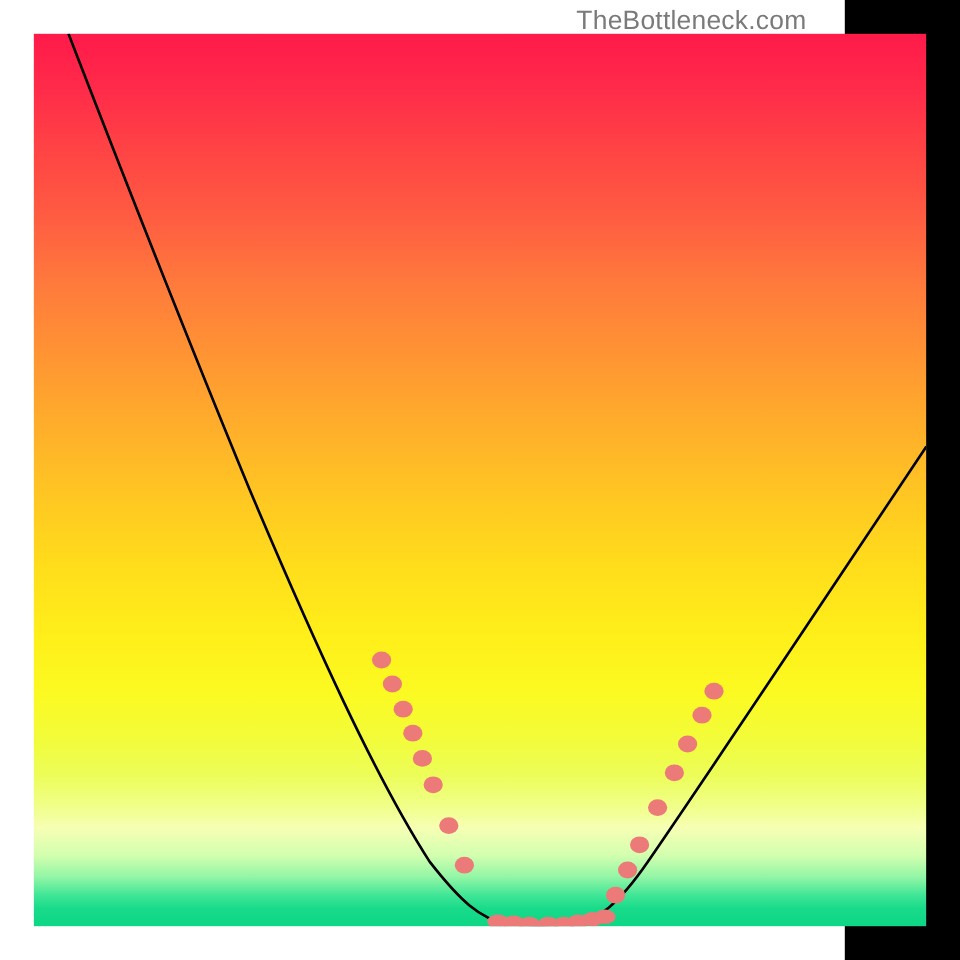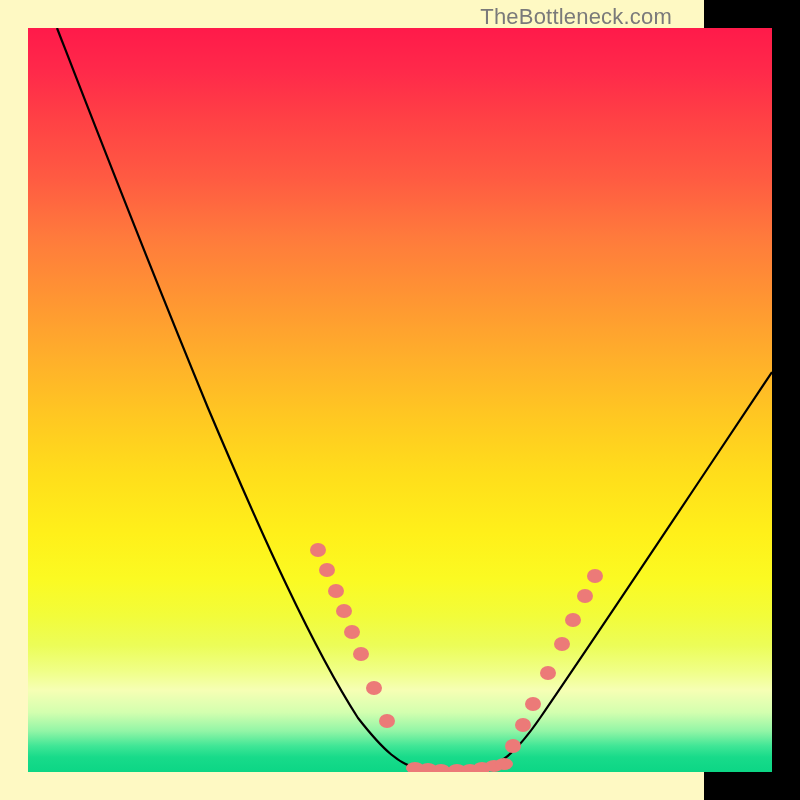--- a/index.html
+++ b/index.html
@@ -10,21 +10,21 @@
     background: #000;
     overflow: hidden;
     font-family: Arial, Helvetica, sans-serif;
   }
   .frame {
     position: absolute;
     top: 0;
     left: 0;
     width: 704px;
     height: 800px;
-    background: #fef9c3;
+    background: #ffffff;
     text-decoration: underline;
   }
   .plot-area {
     position: absolute;
     top: 28px;
     left: 28px;
     width: 744px;
     height: 744px;
     overflow: hidden;
   }

